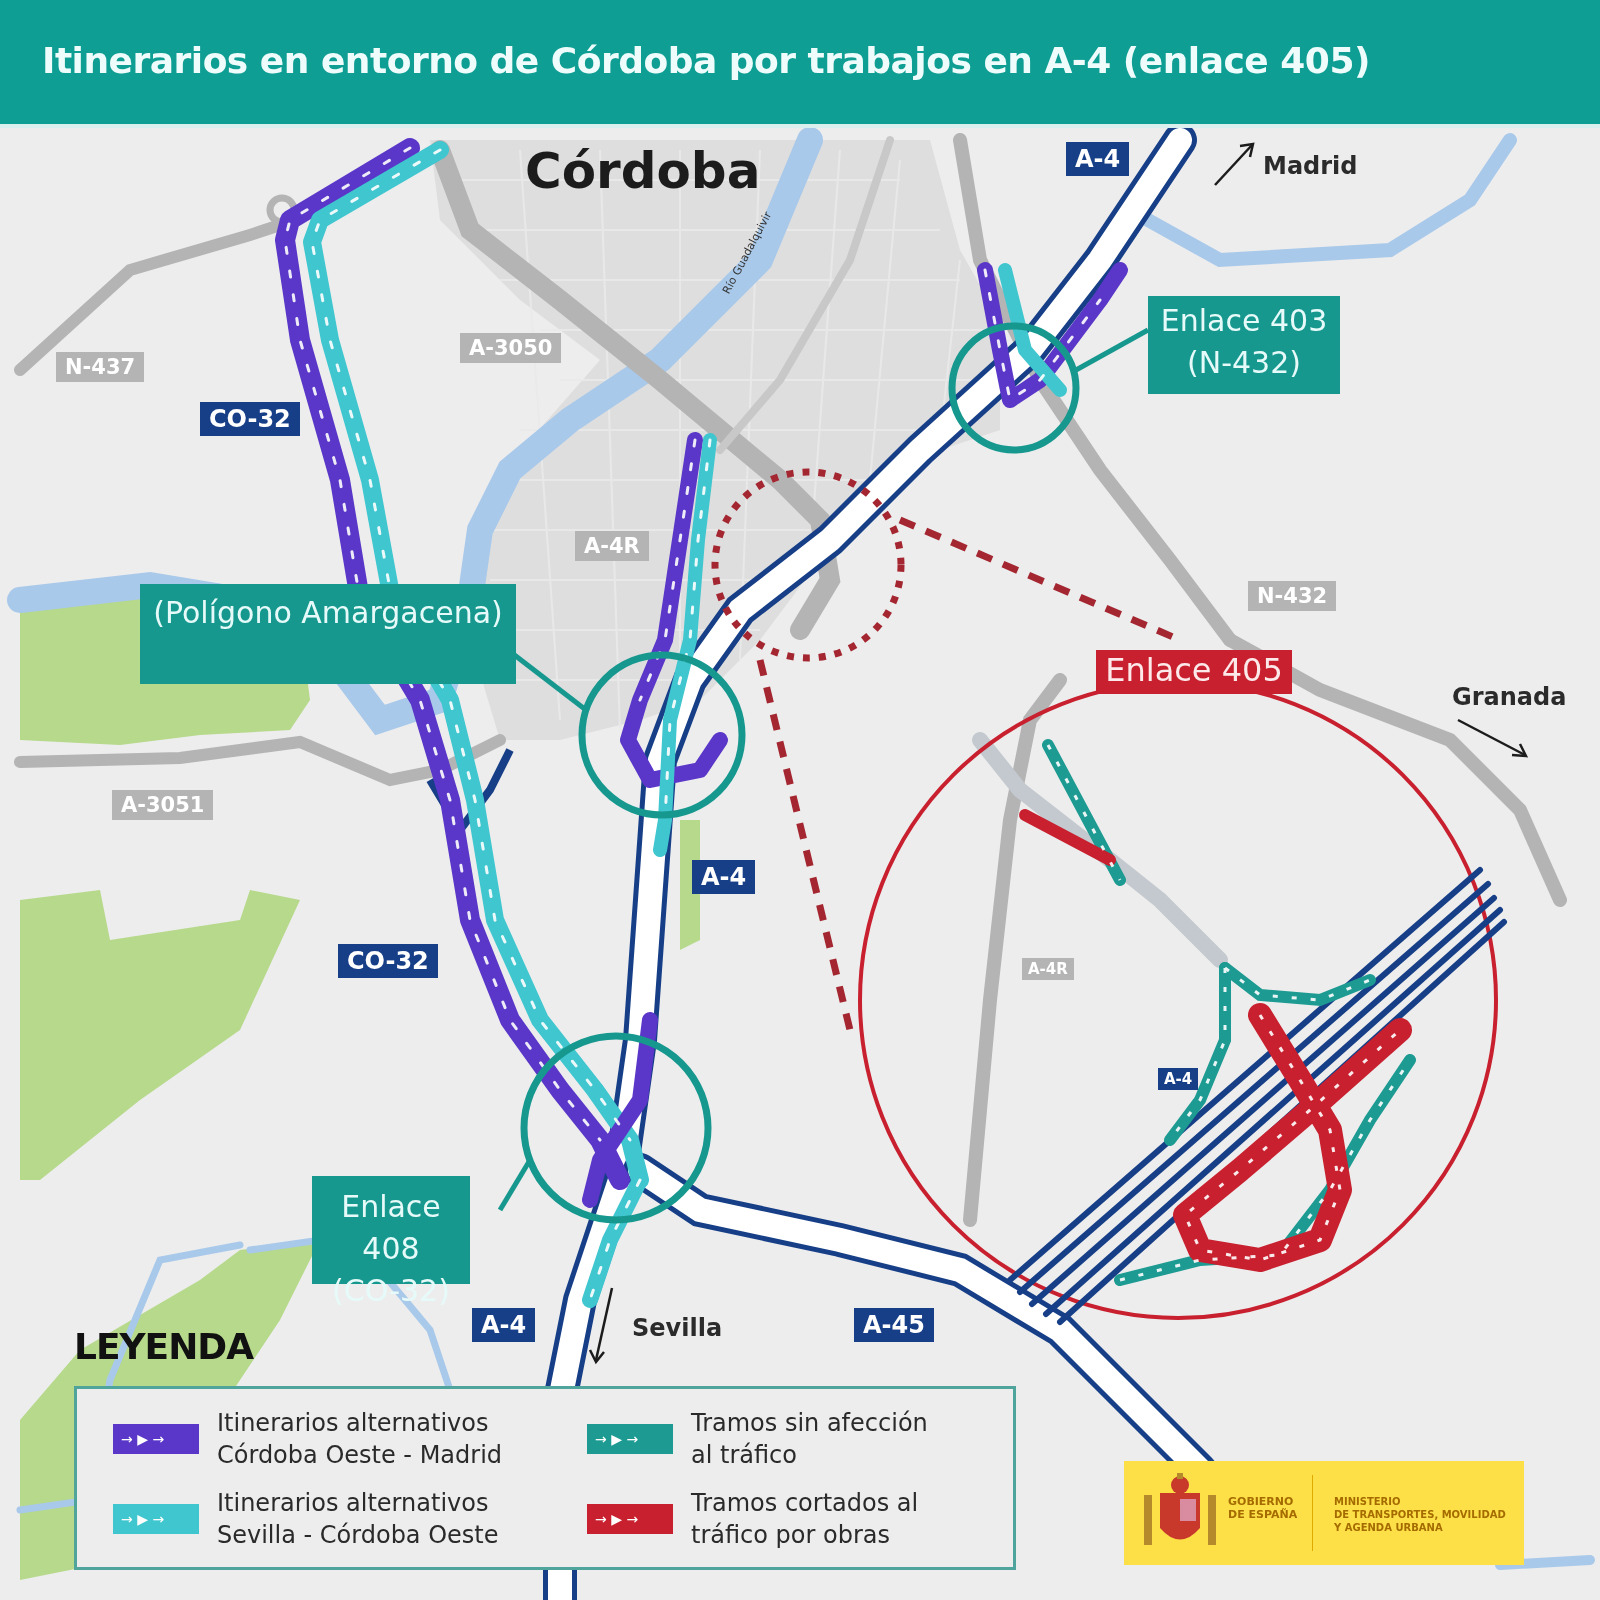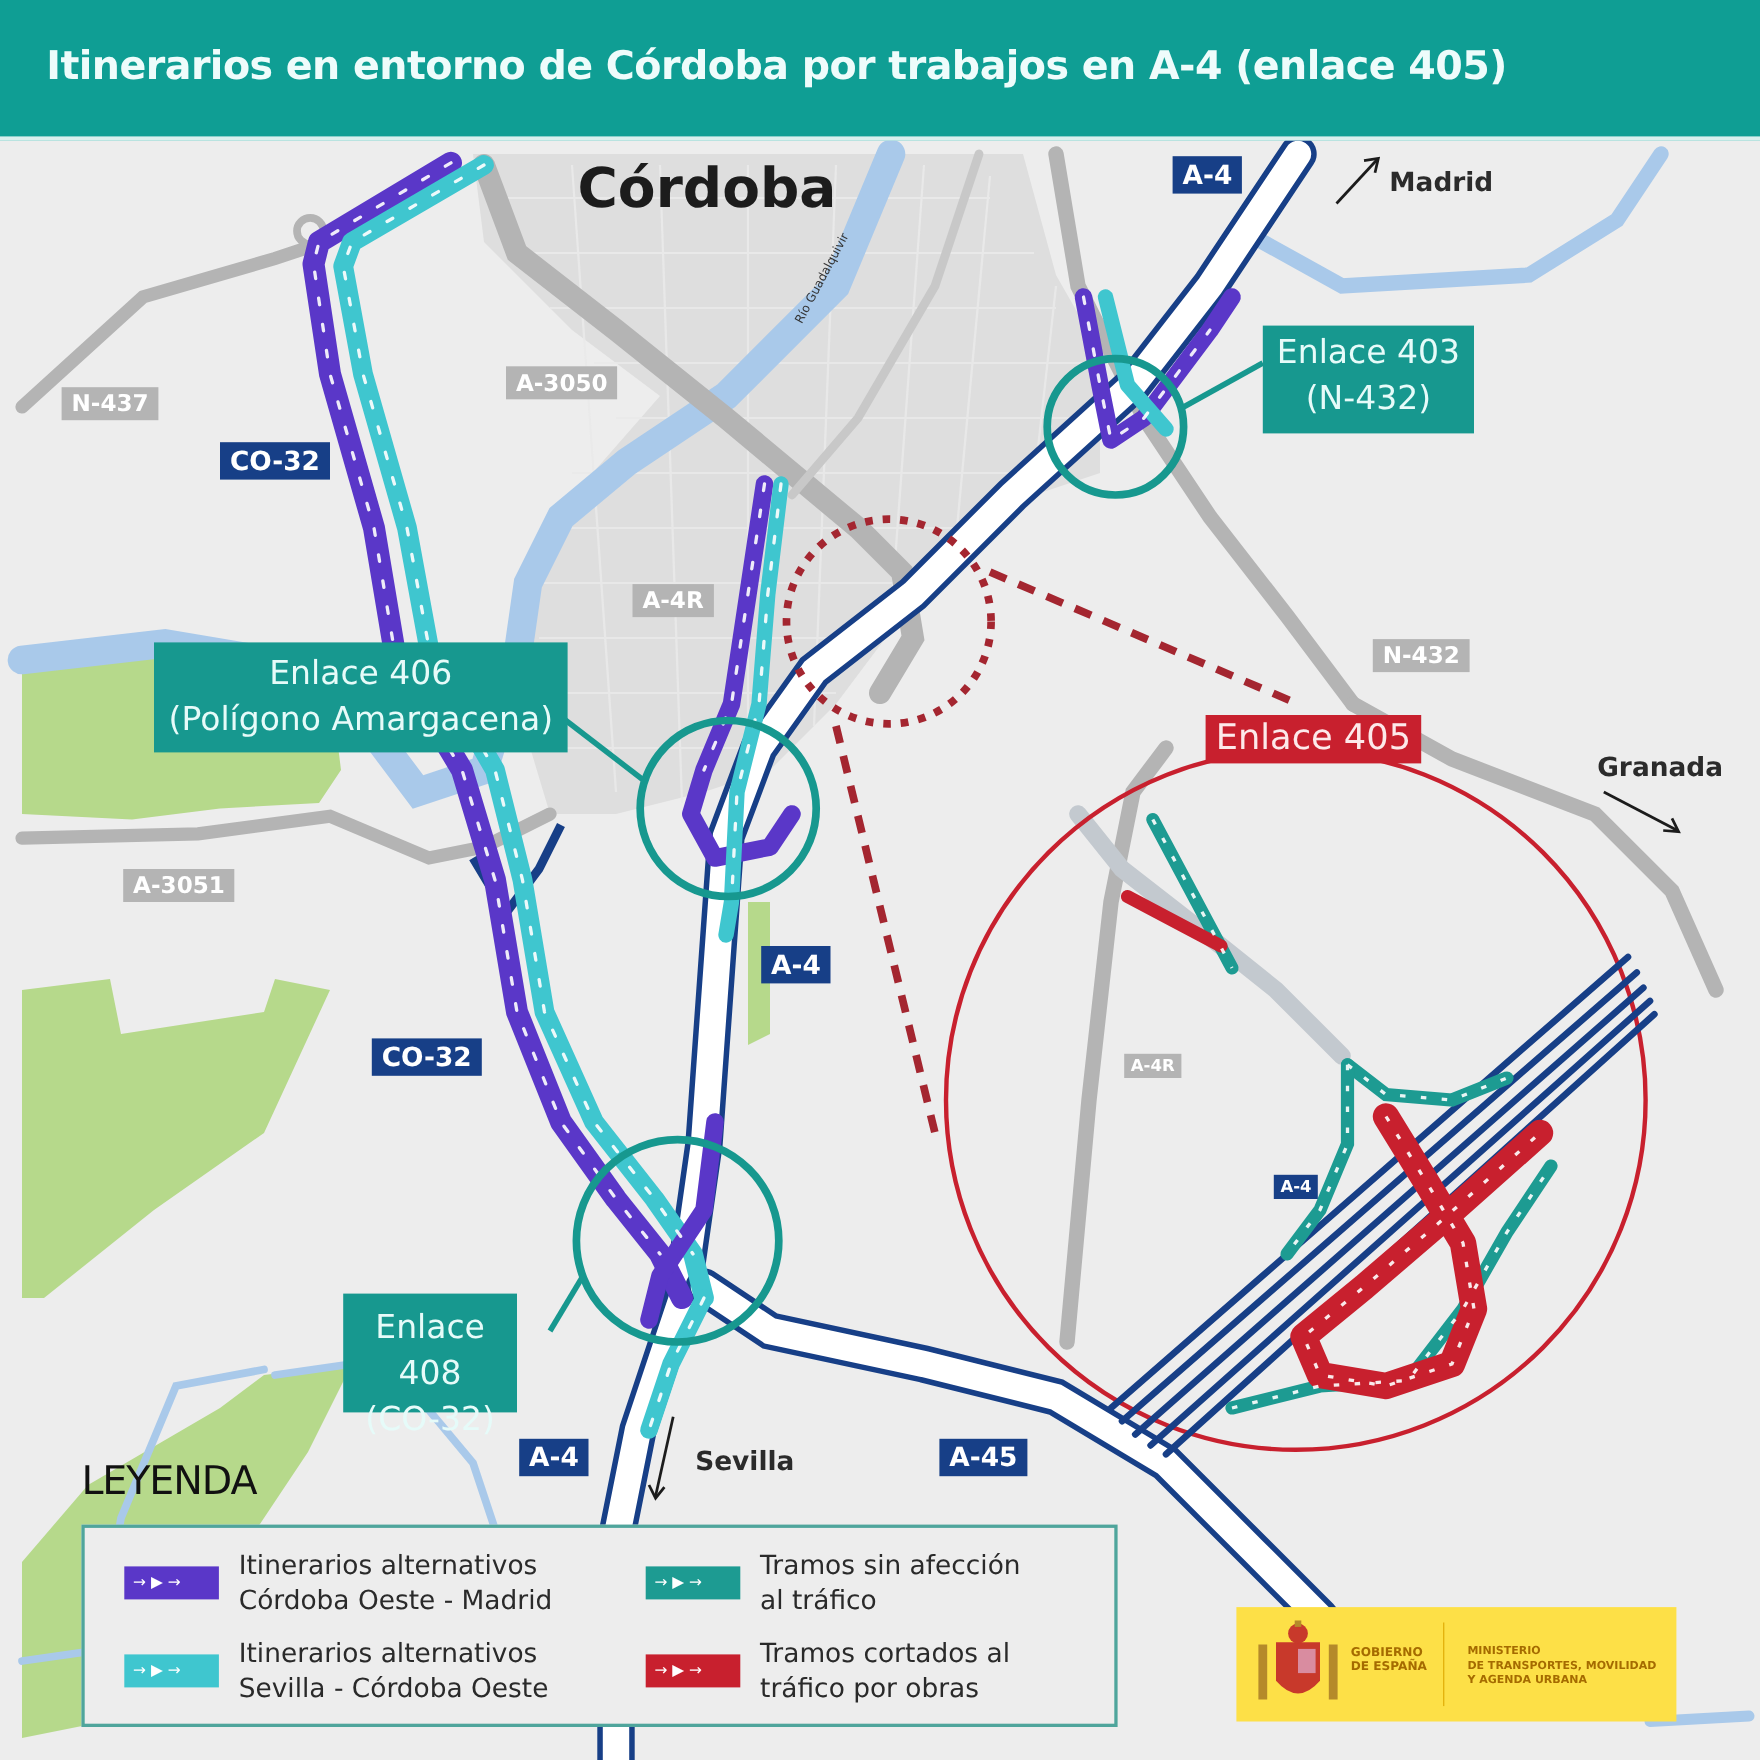--- a/index.html
+++ b/index.html
@@ -8,21 +8,21 @@
   .header h1{margin:0;position:absolute;left:42px;top:40px;font-family:"DejaVu Sans",sans-serif;font-weight:bold;font-size:36px;color:#eefcfb;letter-spacing:-0.5px;}
   svg.map{position:absolute;left:0;top:128px;}
   .lbl{position:absolute;font-family:"DejaVu Sans",sans-serif;}
   .road-grey{background:#b4b4b4;color:#fff;font-size:21px;padding:3px 9px;font-weight:bold;}
   .road-blue{background:#173f87;color:#fff;font-size:24px;padding:3px 9px;font-weight:bold;}
   .callout{background:#17988f;color:#e6fbf9;font-size:30px;text-align:center;line-height:42px;}
   .callout-red{background:#c8202e;color:#fde9ea;font-size:32px;text-align:center;line-height:40px;}
   .city{font-size:50px;font-weight:bold;color:#1c1c1c;}
   .dest{font-size:24px;font-weight:bold;color:#2b2b2b;}
   .river{font-size:11px;color:#333;transform:rotate(-62deg);transform-origin:left top;}
-  .legend-title{font-size:36px;font-weight:normal;color:#111;letter-spacing:-1px;}
+  .legend-title{font-size:36px;font-weight:bold;color:#111;letter-spacing:-1px;}
   .legend{position:absolute;left:74px;top:1386px;width:936px;height:178px;border:3px solid #4fa59c;background:#ededed;}
   .legend-item{position:absolute;display:flex;align-items:center;}
   .swatch{width:86px;height:30px;position:relative;}
   .swatch span{position:absolute;top:50%;transform:translateY(-50%);color:#fff;font-size:14px;}
   .legend-text{margin-left:18px;font-size:24px;color:#2a2a2a;line-height:32px;}
   .gov{position:absolute;left:1124px;top:1461px;width:400px;height:104px;background:#fde047;}
   .gov .shield{position:absolute;left:18px;top:12px;width:76px;height:80px;}
   .gov .t1{position:absolute;left:104px;top:34px;font-size:11px;color:#a56b00;line-height:13px;font-weight:bold;}
   .gov .sep{position:absolute;left:188px;top:14px;width:1px;height:76px;background:#dea900;}
   .gov .t2{position:absolute;left:210px;top:34px;font-size:10px;color:#a56b00;line-height:13px;font-weight:bold;}
@@ -172,21 +172,20 @@
 
 <div class="lbl dest" style="left:1263px;top:152px;">Madrid</div>
 <div class="lbl dest" style="left:1452px;top:683px;">Granada</div>
 <div class="lbl dest" style="left:632px;top:1314px;">Sevilla</div>
 
 <div class="lbl callout" style="left:1148px;top:296px;width:192px;height:98px;padding-top:4px;box-sizing:border-box;">
   <div>Enlace 403</div>
   <div>(N-432)</div>
 </div>
 <div class="lbl callout" style="left:140px;top:584px;width:376px;height:100px;padding-top:8px;box-sizing:border-box;">
-  <div>Enlace 406</div>
   <div>(Polígono Amargacena)</div>
 </div>
 <div class="lbl callout" style="left:312px;top:1176px;width:158px;height:108px;padding-top:10px;box-sizing:border-box;">
   <div>Enlace 408</div>
   <div>(CO-32)</div>
 </div>
 <div class="lbl callout-red" style="left:1096px;top:650px;width:196px;height:44px;">Enlace 405</div>
 
 <div class="lbl legend-title" style="left:74px;top:1326px;">LEYENDA</div>
 <div class="legend">

